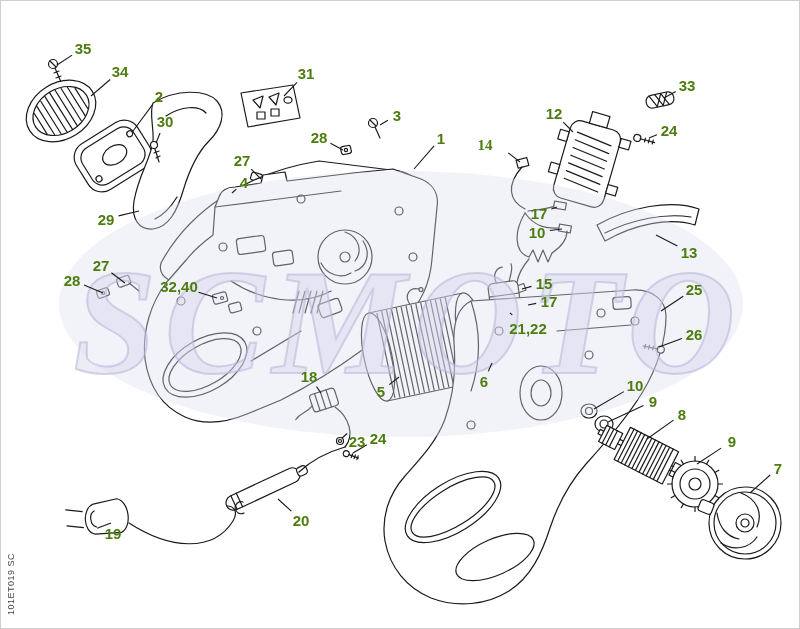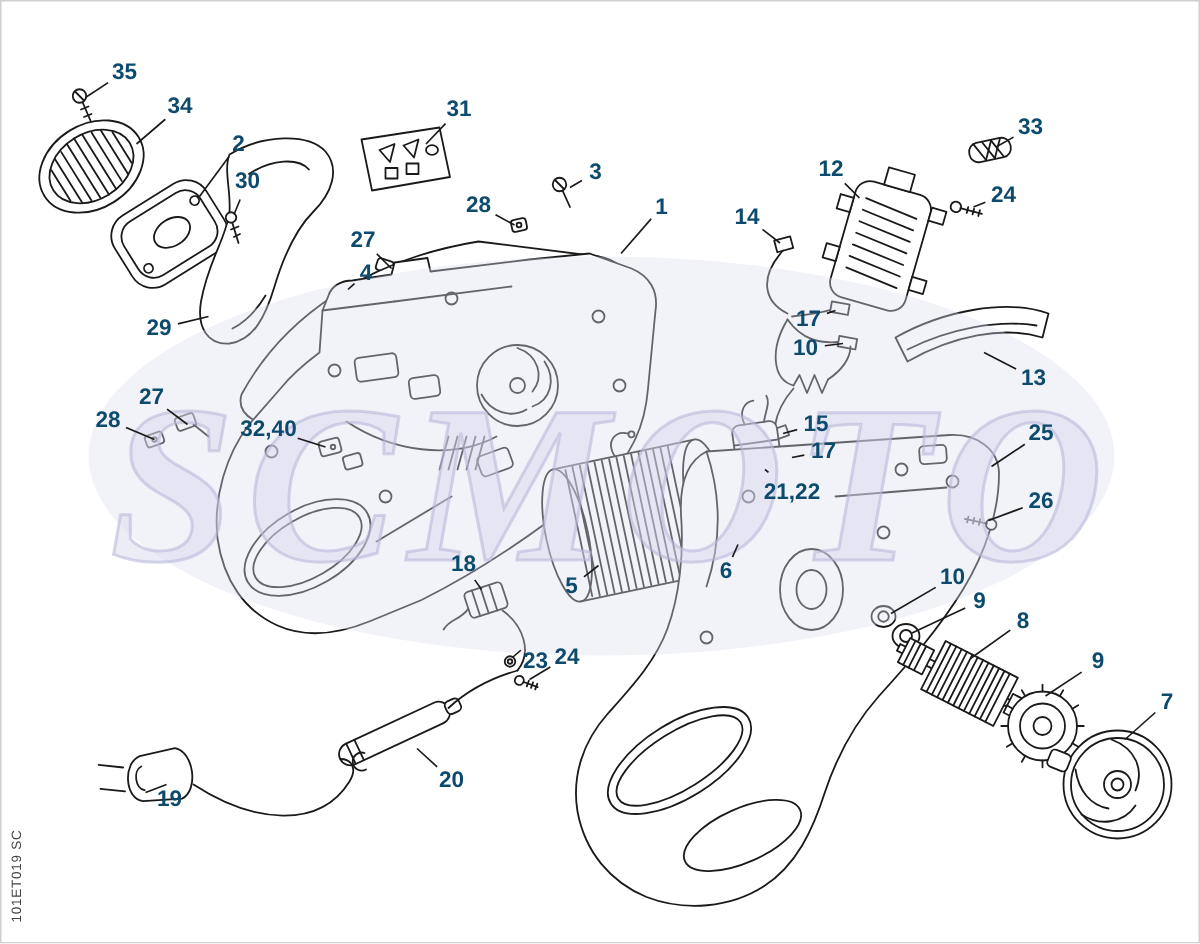--- a/index.html
+++ b/index.html
@@ -4,21 +4,21 @@
 <style>
   html,body{margin:0;padding:0;background:#fff;}
   .stage{
     position:relative;width:800px;height:629px;background:#fff;
     border:1px solid #cfcfcf;box-sizing:border-box;overflow:hidden;
     font-family:"Liberation Sans",sans-serif;
   }
   .stage svg{position:absolute;left:0;top:0;}
   .callout{
     position:absolute;transform:translate(-50%,-50%);
-    font-weight:bold;font-size:15px;color:#0c4a6e;line-height:1;
+    font-weight:bold;font-size:15px;color:#4d7c0f;line-height:1;
     white-space:nowrap;z-index:6;
   }
   .footer-code{
     position:absolute;left:5px;top:614px;
     transform:rotate(-90deg);transform-origin:0 0;
     font-size:9px;color:#444;letter-spacing:.5px;z-index:6;
   }
   #leaders{z-index:5;pointer-events:none;}
   #leaders line{stroke:#1a1a1a;stroke-width:1.1;}
   #wm{z-index:4;pointer-events:none;}
@@ -423,21 +423,21 @@
       <div class="callout" style="left: 158px; top: 95px;">2</div>
       <div class="callout" style="left: 164px; top: 120px;">30</div>
       <div class="callout" style="left: 105px; top: 218px;">29</div>
       <div class="callout" style="left: 305px; top: 72px;">31</div>
       <div class="callout" style="left: 396px; top: 114px;">3</div>
       <div class="callout" style="left: 318px; top: 136px;">28</div>
       <div class="callout" style="left: 440px; top: 137px;">1</div>
       <div class="callout" style="left: 553px; top: 112px;">12</div>
       <div class="callout" style="left: 686px; top: 84px;">33</div>
       <div class="callout" style="left: 668px; top: 129px;">24</div>
-      <div class="callout" style="left: 497px; top: 144px;">14</div>
+      <div class="callout" style="left: 484px; top: 144px; font-family: Liberation Serif, serif;">14</div>
       <div class="callout" style="left: 241px; top: 159px;">27</div>
       <div class="callout" style="left: 243px; top: 181px;">4</div>
       <div class="callout" style="left: 538px; top: 212px;">17</div>
       <div class="callout" style="left: 536px; top: 231px;">10</div>
       <div class="callout" style="left: 688px; top: 251px;">13</div>
       <div class="callout" style="left: 100px; top: 264px;">27</div>
       <div class="callout" style="left: 71px; top: 279px;">28</div>
       <div class="callout" style="left: 178px; top: 285px;">32,40</div>
       <div class="callout" style="left: 543px; top: 282px;">15</div>
       <div class="callout" style="left: 548px; top: 300px;">17</div>

